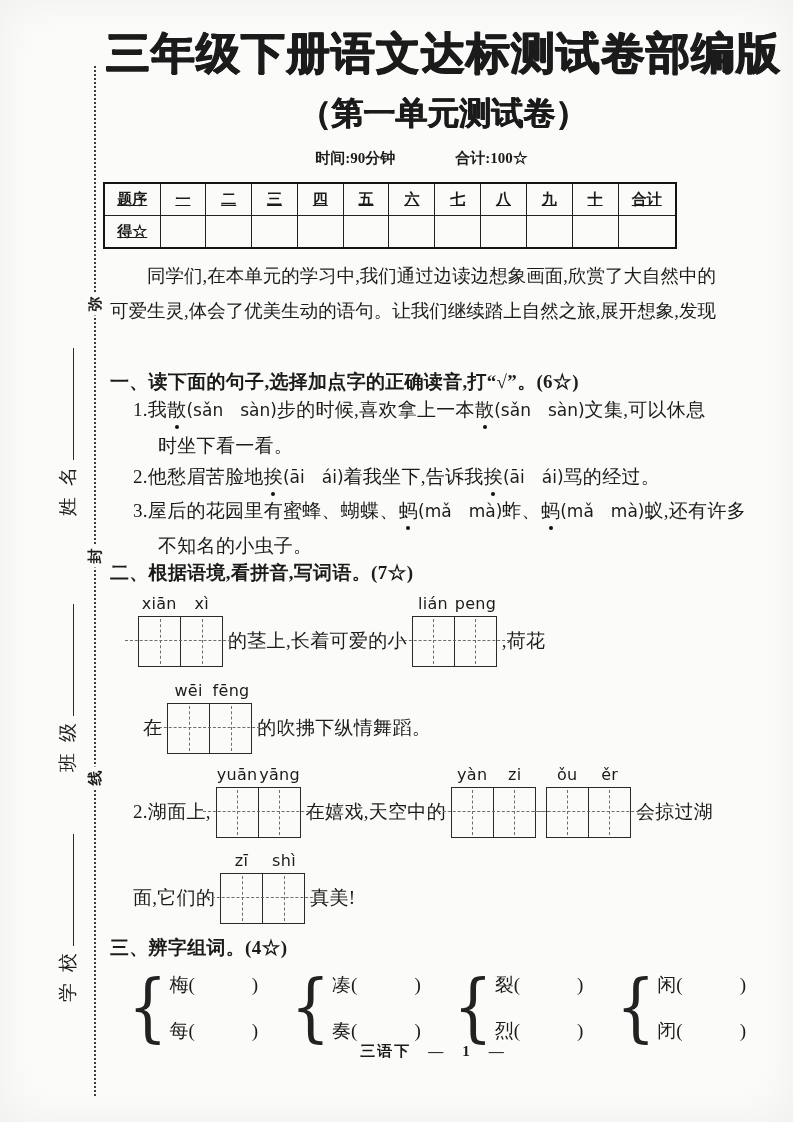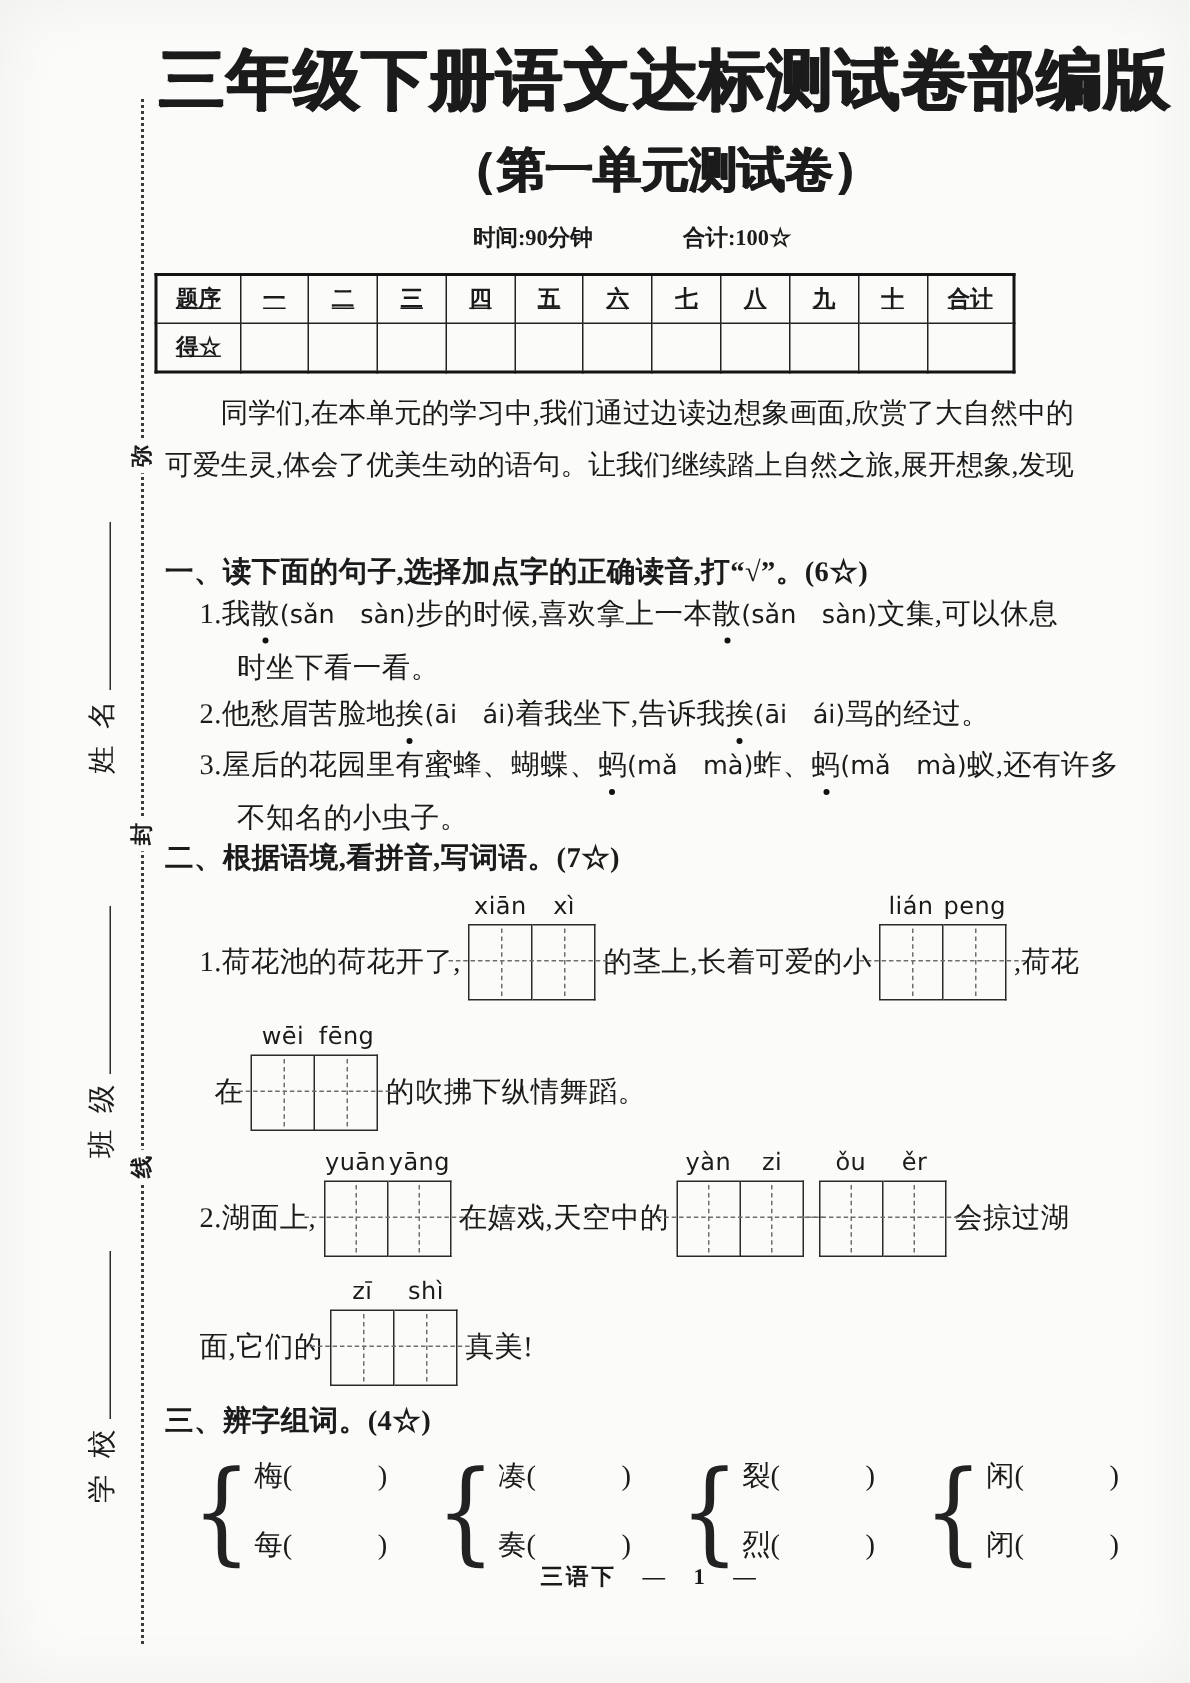--- a/index.html
+++ b/index.html
@@ -162,21 +162,20 @@
   </div>
 
   <div class="tline" style="left:133px;top:497px">
     <span>3.屋后的花园里有蜜蜂、蝴蝶、</span><span class="dotchar">蚂</span><span class="py-in">(mǎ　mà)</span><span>蚱、</span><span class="dotchar">蚂</span><span class="py-in">(mǎ　mà)</span><span>蚁,还有许多</span>
   </div>
   <div class="tline" style="left:158px;top:532px">不知名的小虫子。</div>
 
   <div class="tline sec-title" style="left:110px;top:559px">二、根据语境,看拼音,写词语。(7☆)</div>
 
   <div class="q-line" style="left:133px;top:616px">
-    <span>1.荷花池的荷花开了,</span>
     <span class="bg">
       <span class="py">
           <span>xiān</span>
           <span>xì</span>
         </span>
       <span class="boxes">
           <span class="cell"></span>
           <span class="cell"></span>
           <span class="hmid"></span>
         </span>

